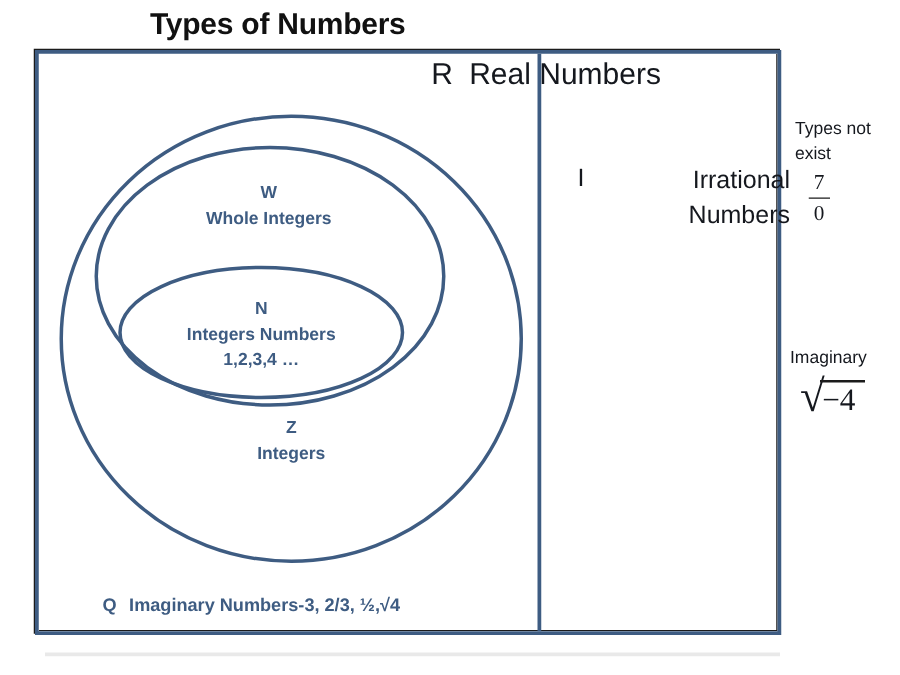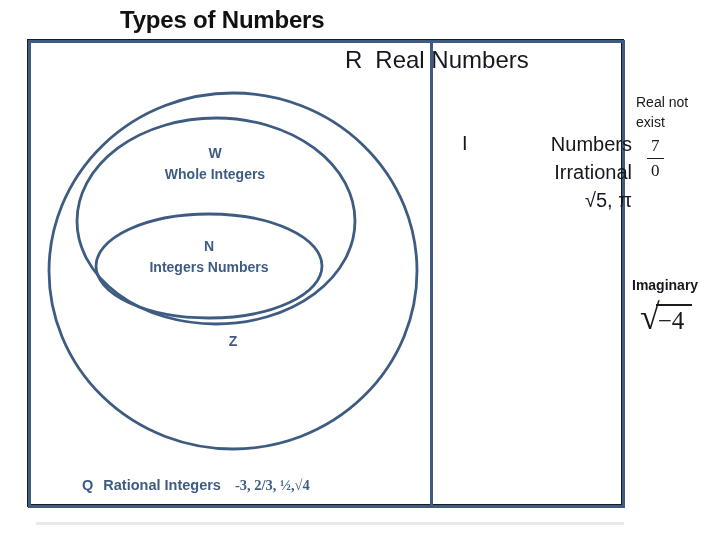--- a/index.html
+++ b/index.html
@@ -41,33 +41,33 @@
     color:var(--navy);line-height:21px;white-space:nowrap;
   }
   .w-block{left:115px;top:143px;}
   .n-block{left:109px;top:236px;line-height:20.5px;}
   .z-block{left:133px;top:331px;}
   .q-line{
     left:82px;top:477px;font-size:14.5px;font-weight:bold;color:var(--navy);
     white-space:nowrap;
   }
   .q-line .sym{margin-right:10px;}
-  .q-line .ex{margin-left:14px;font-family:Liberation Serif, serif;}
+  .q-line .ex{}
   .dne-label{
     left:636px;top:92px;width:80px;font-size:14px;font-weight:500;
     color:var(--ink);line-height:20px;
   }
   .fraction{
     left:647px;top:136px;font-family:"Liberation Serif",serif;font-size:17px;
     color:var(--ink);text-align:center;
   }
   .fraction .num{display:block;padding:0 4px 2px 4px;border-bottom:1.5px solid #1b1b1b;}
   .fraction .den{display:block;padding-top:2px;}
   .imaginary-label{
-    left:632px;top:277px;font-size:14px;font-weight:700;color:var(--ink);
+    left:632px;top:277px;font-size:14px;font-weight:400;color:var(--ink);
   }
   .sqrt{
     left:640px;top:297px;font-family:"Liberation Serif",serif;color:var(--ink);
     display:flex;align-items:flex-start;
   }
   .sqrt .sign{font-size:36px;line-height:40px;}
   .sqrt .rad{
     font-size:25px;line-height:30px;margin-top:7px;margin-left:-4px;
     border-top:2px solid #1b1b1b;padding:0 8px 0 2px;
   }
@@ -95,39 +95,40 @@
   <div class="abs divider"></div>
 
   <div class="abs set-block w-block">
     <div>W</div>
     <div>Whole Integers</div>
   </div>
 
   <div class="abs set-block n-block">
     <div>N</div>
     <div>Integers Numbers</div>
+    <div>1,2,3,4 …</div>
   </div>
 
   <div class="abs set-block z-block">
     <div>Z</div>
+    <div>Integers</div>
   </div>
 
   <div class="abs q-line">
-    <span class="sym">Q</span><span>Rational Integers</span><span class="ex">-3, 2/3, ½,√4</span>
+    <span class="sym">Q</span><span>Imaginary Numbers</span><span class="ex">-3, 2/3, ½,√4</span>
   </div>
 
   <div class="abs i-symbol">I</div>
 
   <div class="abs irrational-block">
+    <div>Irrational</div>
     <div>Numbers</div>
-    <div>Irrational</div>
-    <div>√5, π</div>
   </div>
 
-  <div class="abs dne-label">Real not exist</div>
+  <div class="abs dne-label">Types not exist</div>
 
   <div class="abs fraction">
     <span class="num">7</span>
     <span class="den">0</span>
   </div>
 
   <div class="abs imaginary-label">Imaginary</div>
 
   <div class="abs sqrt">
     <span class="sign">√</span>

